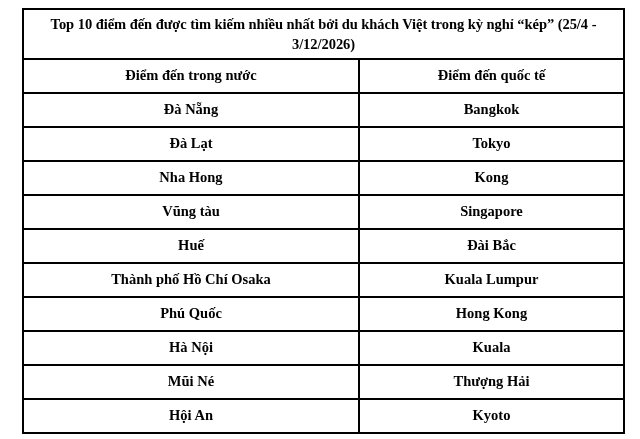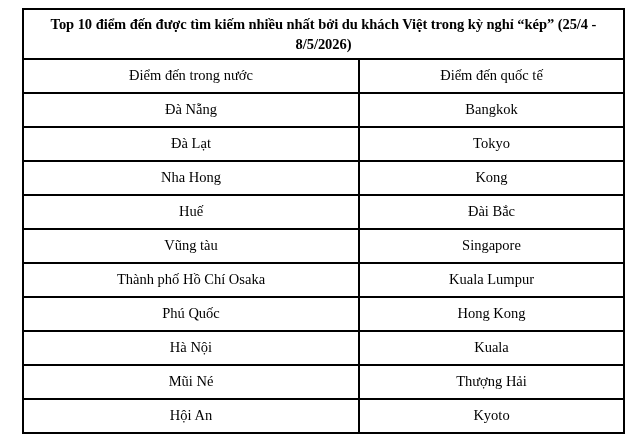--- a/index.html
+++ b/index.html
@@ -52,71 +52,71 @@
   .title-cell {
     font-weight: bold;
     font-size: 14.5px;
     line-height: 1.38;
     height: 48px;
     padding: 4px 12px 5px 12px;
     letter-spacing: -0.05px;
   }
 
   .header-cell {
-    font-weight: normal;
+    font-weight: bold;
     font-size: 14.5px;
     height: 32px;
     line-height: 1.2;
   }
 
   .body-cell {
-    font-weight: normal;
+    font-weight: bold;
     font-size: 14.5px;
     height: 32px;
     line-height: 1.2;
   }
 </style>
 </head>
 <body>
 
 <div class="page">
   <div class="table-wrap">
     <table class="data-table">
       <colgroup>
         <col class="col-domestic">
         <col class="col-international">
       </colgroup>
       <tbody>
         <tr>
-          <td class="title-cell" colspan="2">Top 10 điểm đến được tìm kiếm nhiều nhất bởi du khách Việt trong kỳ nghỉ “kép” (25/4 - 8/5/2026)</td>
+          <td class="title-cell" colspan="2">Top 10 điểm đến được tìm kiếm nhiều nhất bởi du khách Việt trong kỳ nghỉ “kép” (25/4 - 3/12/2026)</td>
         </tr>
         <tr>
           <th class="header-cell">Điểm đến trong nước</th>
           <th class="header-cell">Điểm đến quốc tế</th>
         </tr>
 
         <tr>
           <td class="body-cell">Đà Nẵng</td>
           <td class="body-cell">Bangkok</td>
         </tr>
         <tr>
           <td class="body-cell">Đà Lạt</td>
           <td class="body-cell">Tokyo</td>
         </tr>
         <tr>
           <td class="body-cell">Nha Hong</td>
           <td class="body-cell">Kong</td>
         </tr>
         <tr>
+          <td class="body-cell">Vũng tàu</td>
+          <td class="body-cell">Singapore</td>
+        </tr>
+        <tr>
           <td class="body-cell">Huế</td>
           <td class="body-cell">Đài Bắc</td>
-        </tr>
-        <tr>
-          <td class="body-cell">Vũng tàu</td>
-          <td class="body-cell">Singapore</td>
         </tr>
         <tr>
           <td class="body-cell">Thành phố Hồ Chí Osaka</td>
           <td class="body-cell">Kuala Lumpur</td>
         </tr>
         <tr>
           <td class="body-cell">Phú Quốc</td>
           <td class="body-cell">Hong Kong</td>
         </tr>
         <tr>

